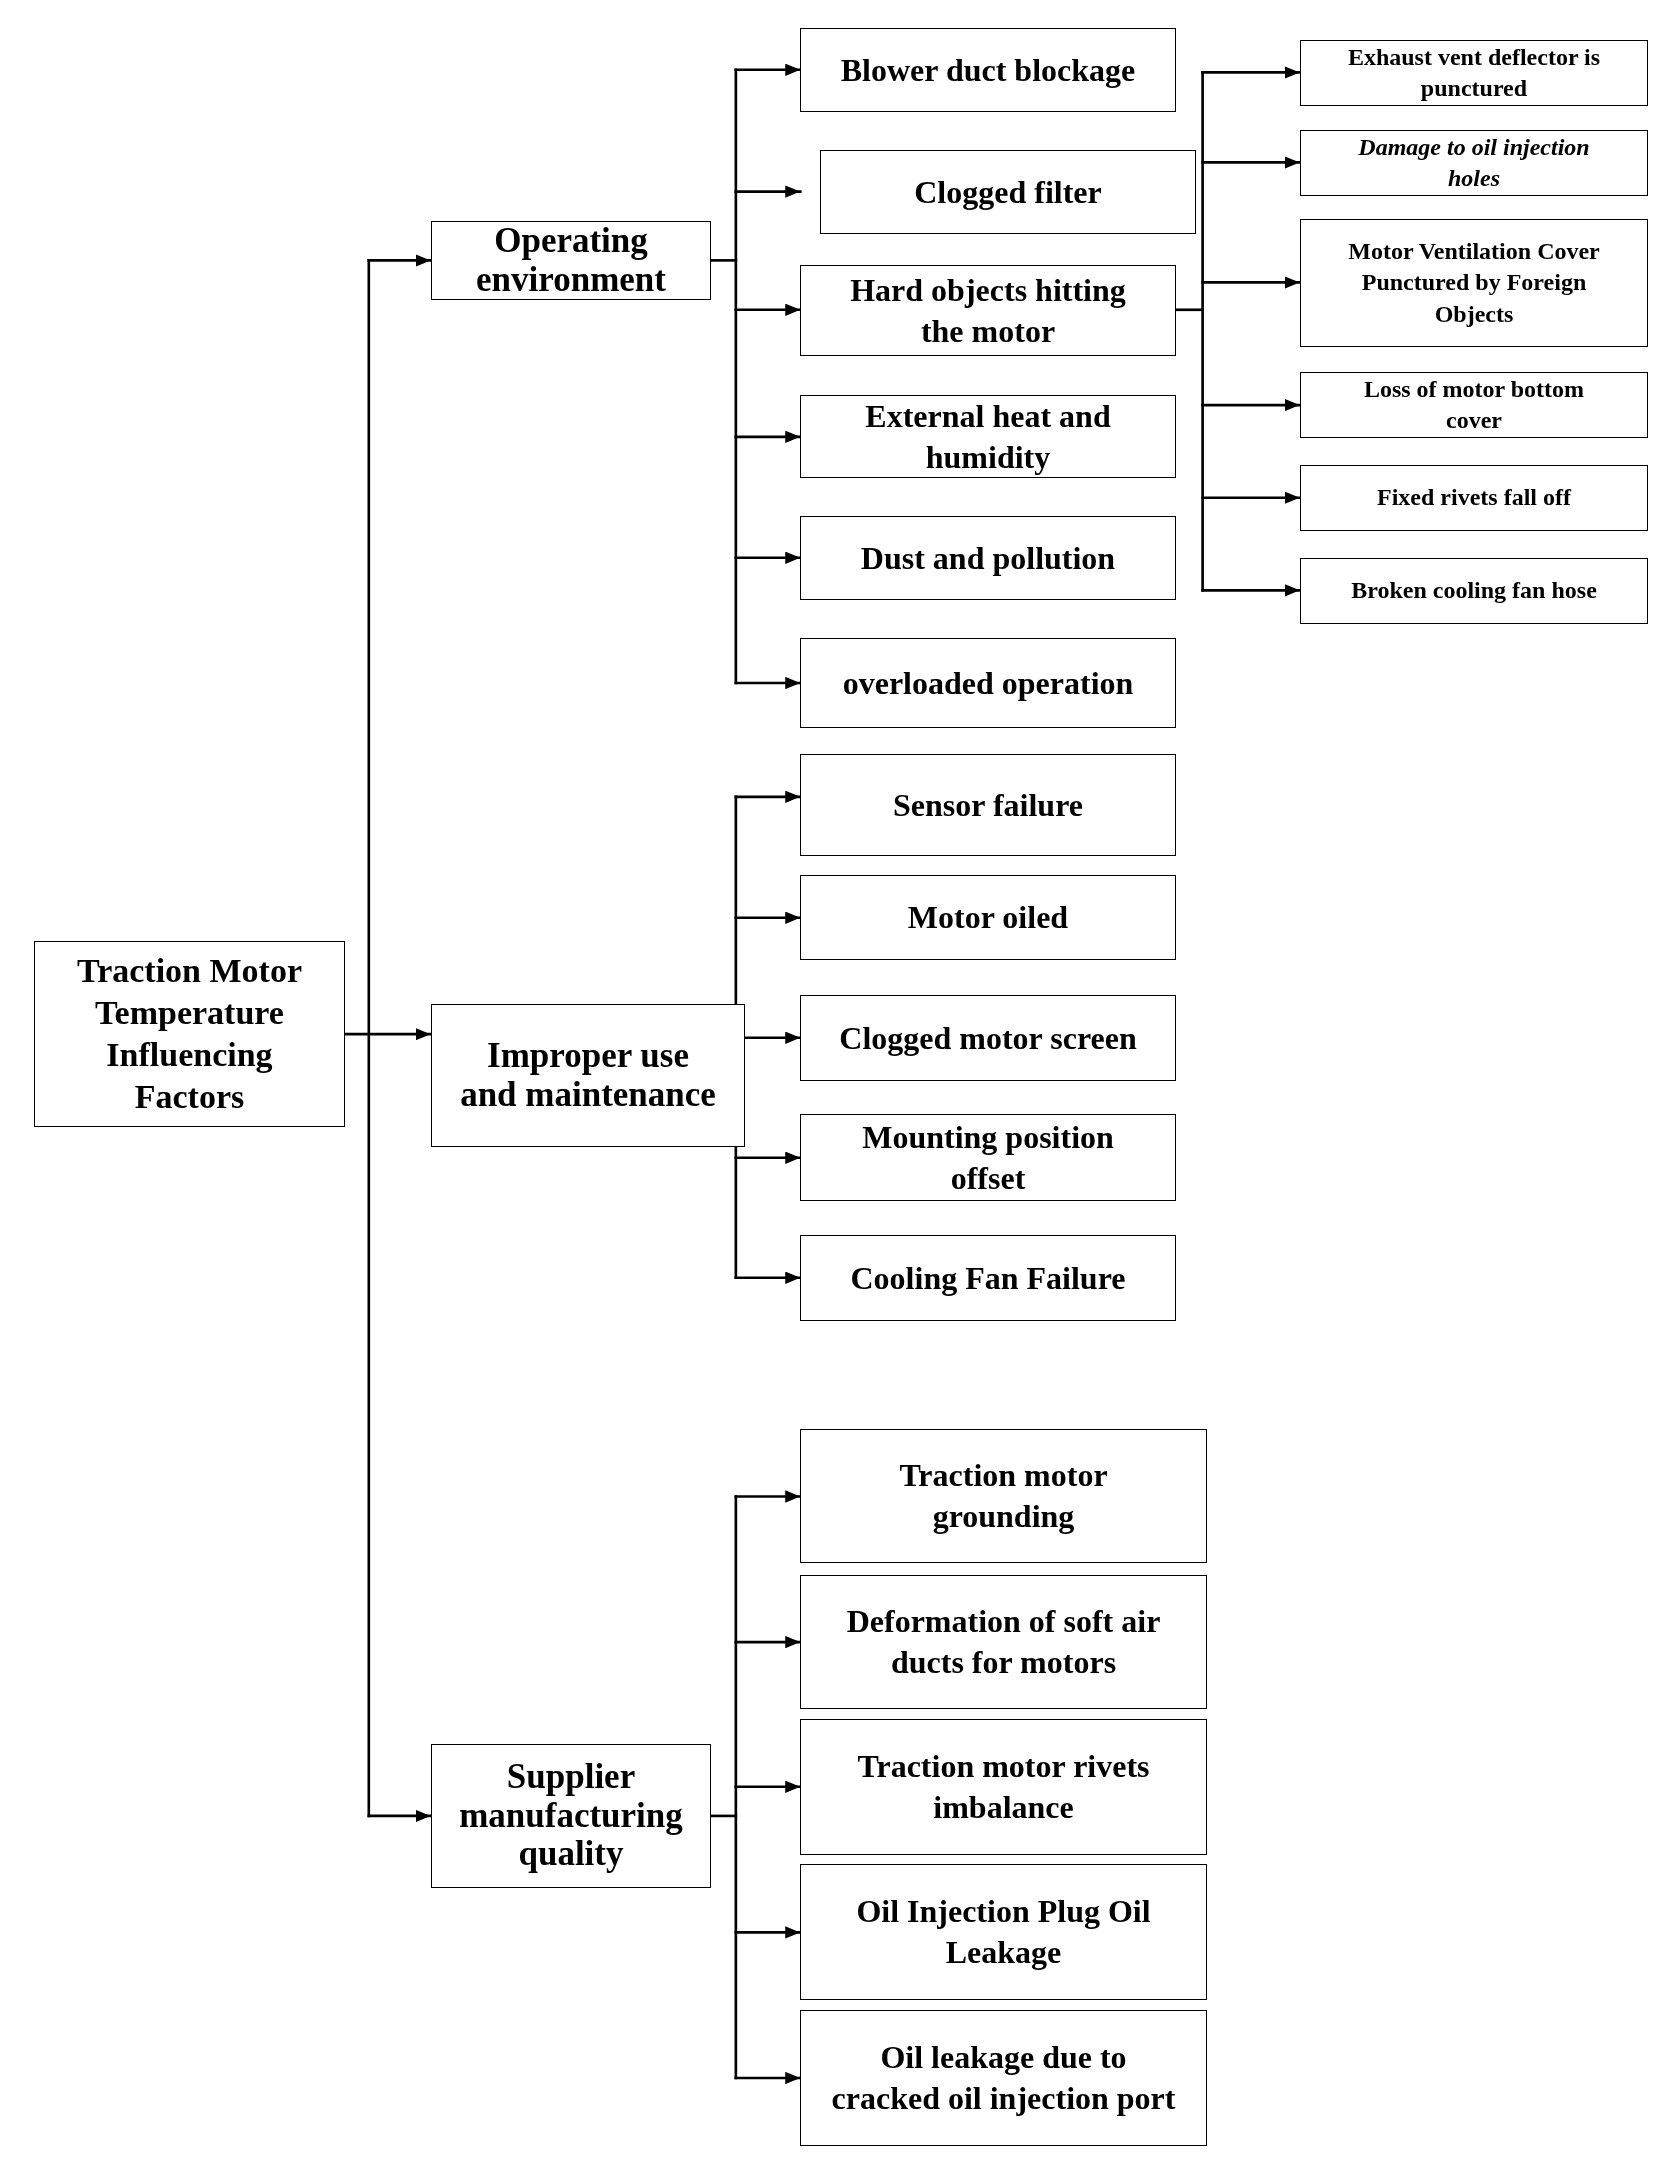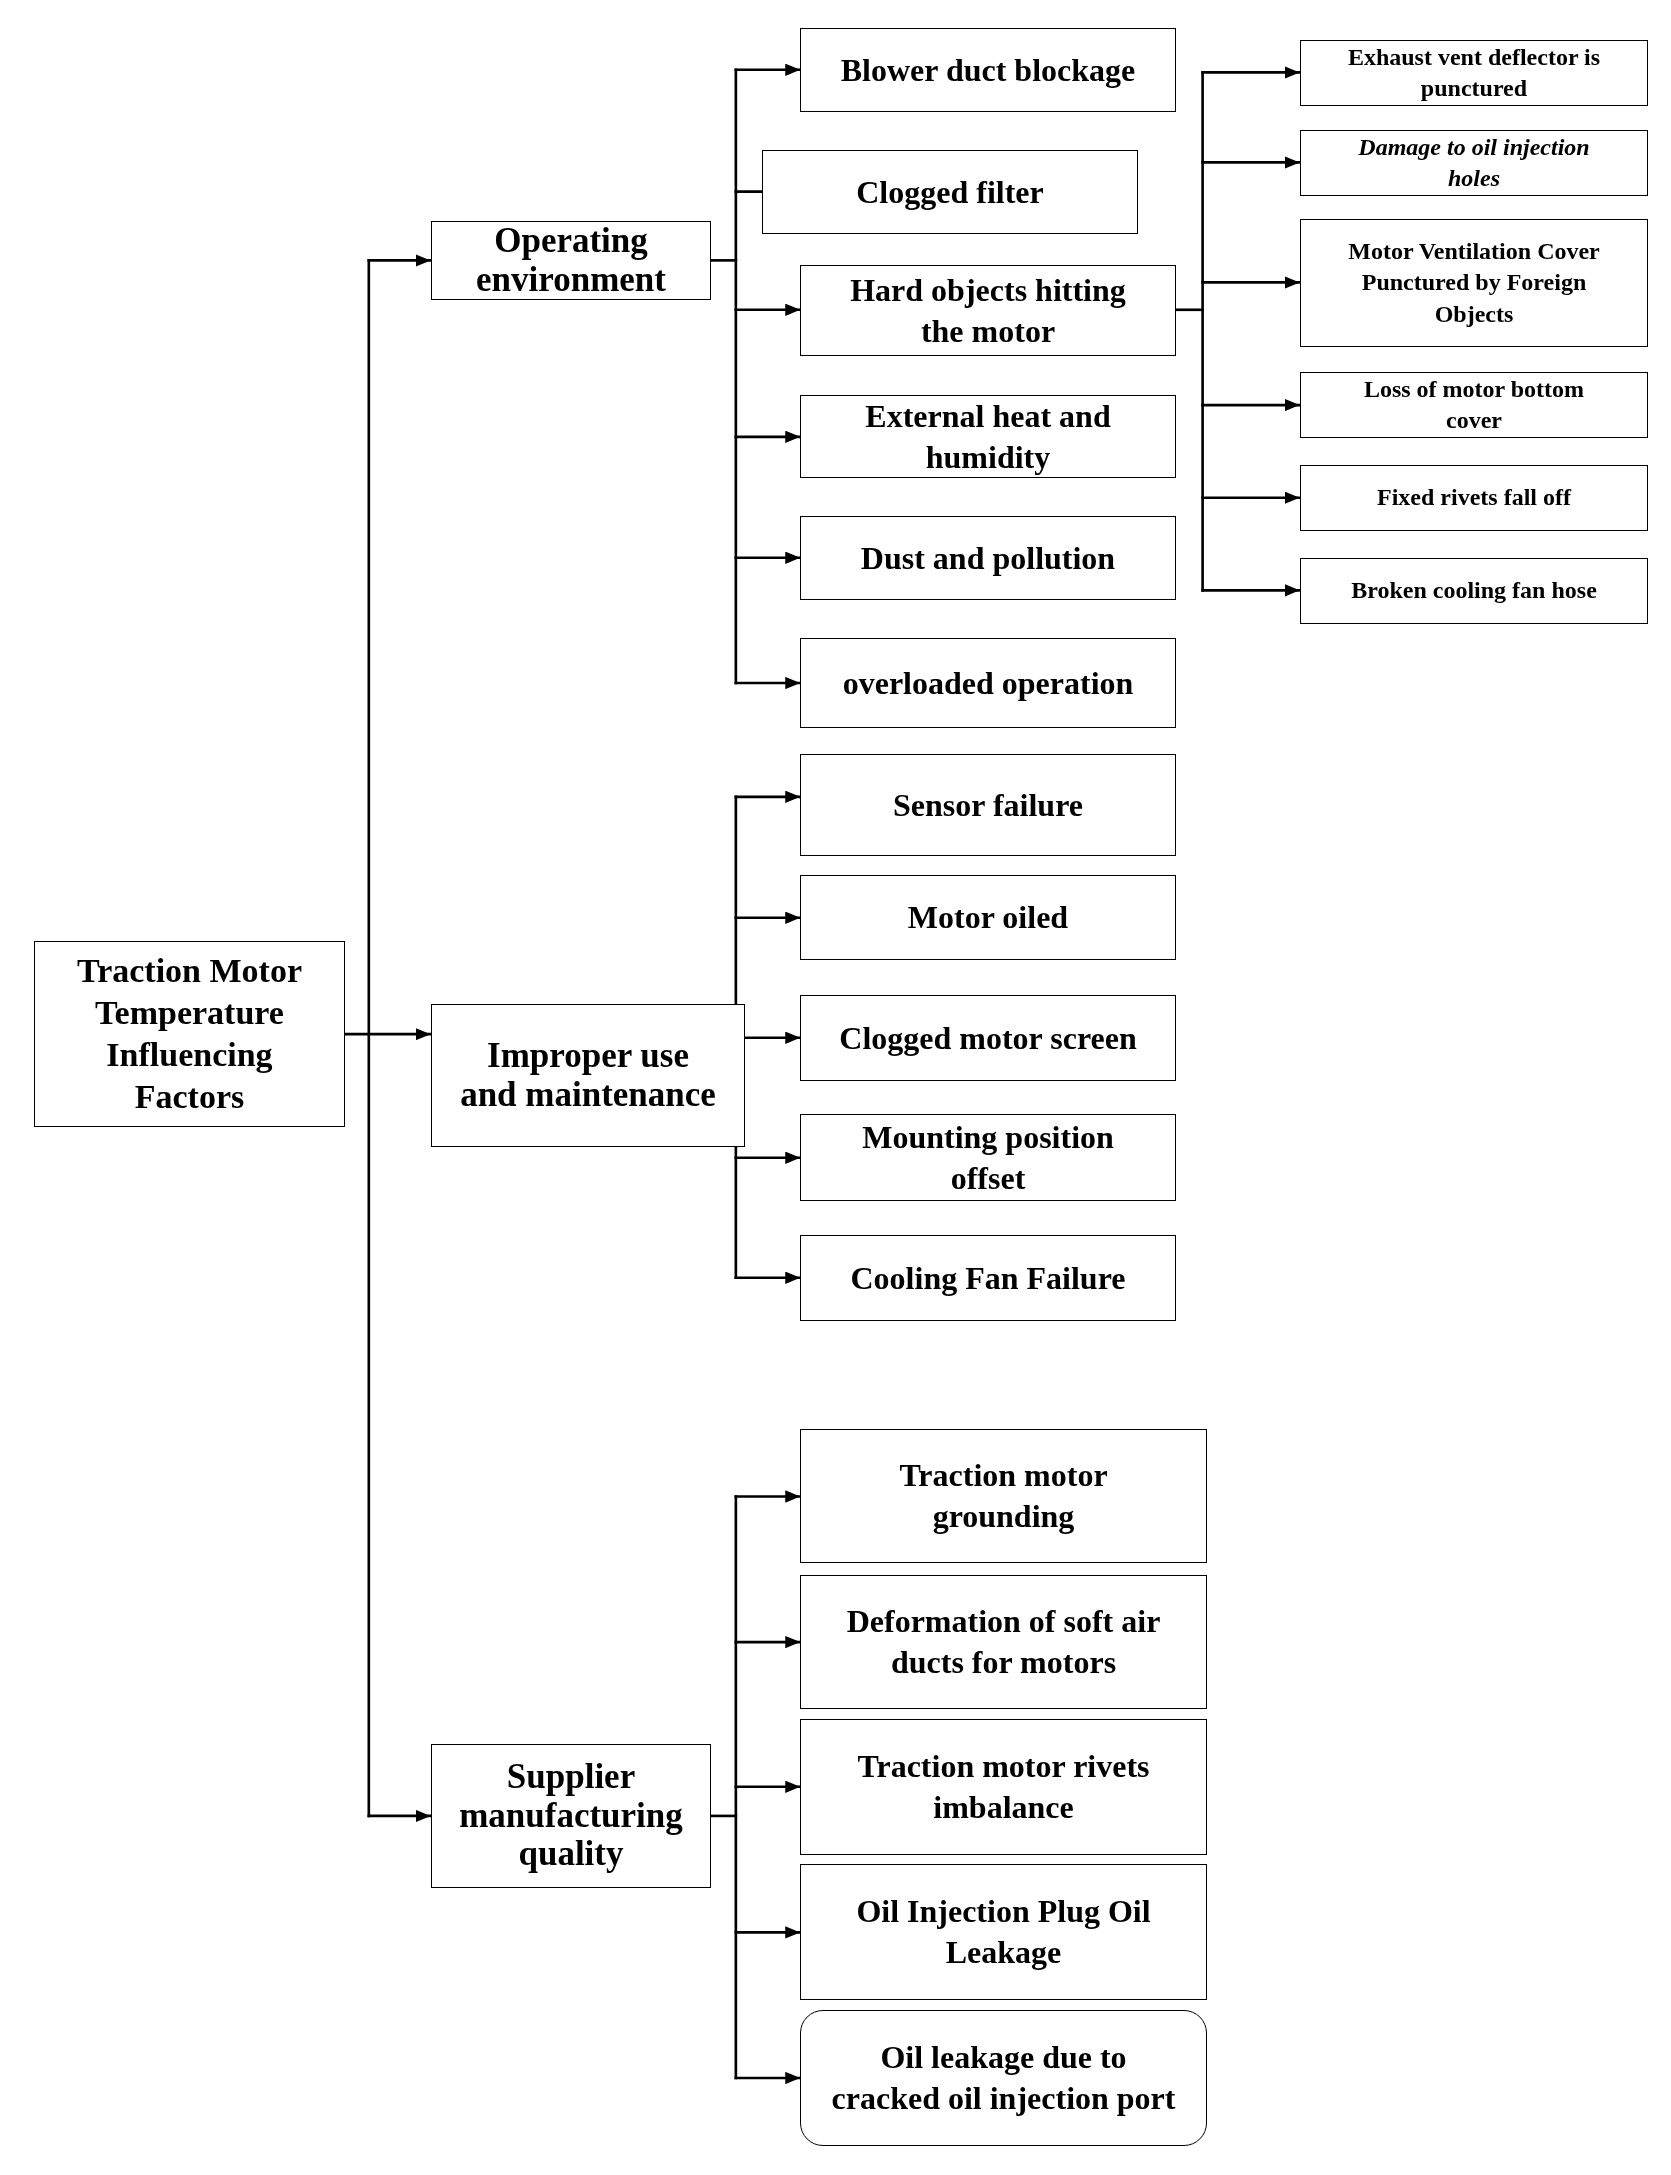--- a/index.html
+++ b/index.html
@@ -102,21 +102,21 @@
 
   <div class="node f-branch" style="left:431px; top:221px; width:280px; height:79px;">Operating
 environment</div>
   <div class="node f-branch" style="left:431px; top:1004px; width:314px; height:143px;">Improper use
 and maintenance</div>
   <div class="node f-branch" style="left:431px; top:1744px; width:280px; height:144px;">Supplier
 manufacturing
 quality</div>
 
   <div class="node f-sub" style="left:800px; top:28px; width:376px; height:84px;">Blower duct blockage</div>
-  <div class="node f-sub" style="left:762px; top:150px; width:376px; height:84px;">Clogged filter</div>
+  <div class="node f-sub" style="left:820px; top:150px; width:376px; height:84px;">Clogged filter</div>
   <div class="node f-sub" style="left:800px; top:265px; width:376px; height:91px;">Hard objects hitting
 the motor</div>
   <div class="node f-sub" style="left:800px; top:395px; width:376px; height:83px;">External heat and
 humidity</div>
   <div class="node f-sub" style="left:800px; top:516px; width:376px; height:84px;">Dust and pollution</div>
   <div class="node f-sub" style="left:800px; top:638px; width:376px; height:90px;">overloaded operation</div>
 
   <div class="node f-sub" style="left:800px; top:754px; width:376px; height:102px;">Sensor failure</div>
   <div class="node f-sub" style="left:800px; top:875px; width:376px; height:85px;">Motor oiled</div>
   <div class="node f-sub" style="left:800px; top:995px; width:376px; height:86px;">Clogged motor screen</div>
@@ -125,21 +125,21 @@
   <div class="node f-sub" style="left:800px; top:1235px; width:376px; height:86px;">Cooling Fan Failure</div>
 
   <div class="node f-sub" style="left:800px; top:1429px; width:407px; height:134px;">Traction motor
 grounding</div>
   <div class="node f-sub" style="left:800px; top:1575px; width:407px; height:134px;">Deformation of soft air
 ducts for motors</div>
   <div class="node f-sub" style="left:800px; top:1719px; width:407px; height:136px;">Traction motor rivets
 imbalance</div>
   <div class="node f-sub" style="left:800px; top:1864px; width:407px; height:136px;">Oil Injection Plug Oil
 Leakage</div>
-  <div class="node f-sub" style="left:800px; top:2010px; width:407px; height:136px;border-radius:23px;">Oil leakage due to
+  <div class="node f-sub" style="left:800px; top:2010px; width:407px; height:136px;">Oil leakage due to
 cracked oil injection port</div>
 
   <div class="node f-small" style="left:1300px; top:40px; width:348px; height:66px;">Exhaust vent deflector is
 punctured</div>
   <div class="node f-small" style="left:1300px; top:130px; width:348px; height:66px;font-style:italic;">Damage to oil injection
 holes</div>
   <div class="node f-small" style="left:1300px; top:219px; width:348px; height:128px;">Motor Ventilation Cover
 Punctured by Foreign
 Objects</div>
   <div class="node f-small" style="left:1300px; top:372px; width:348px; height:66px;">Loss of motor bottom

